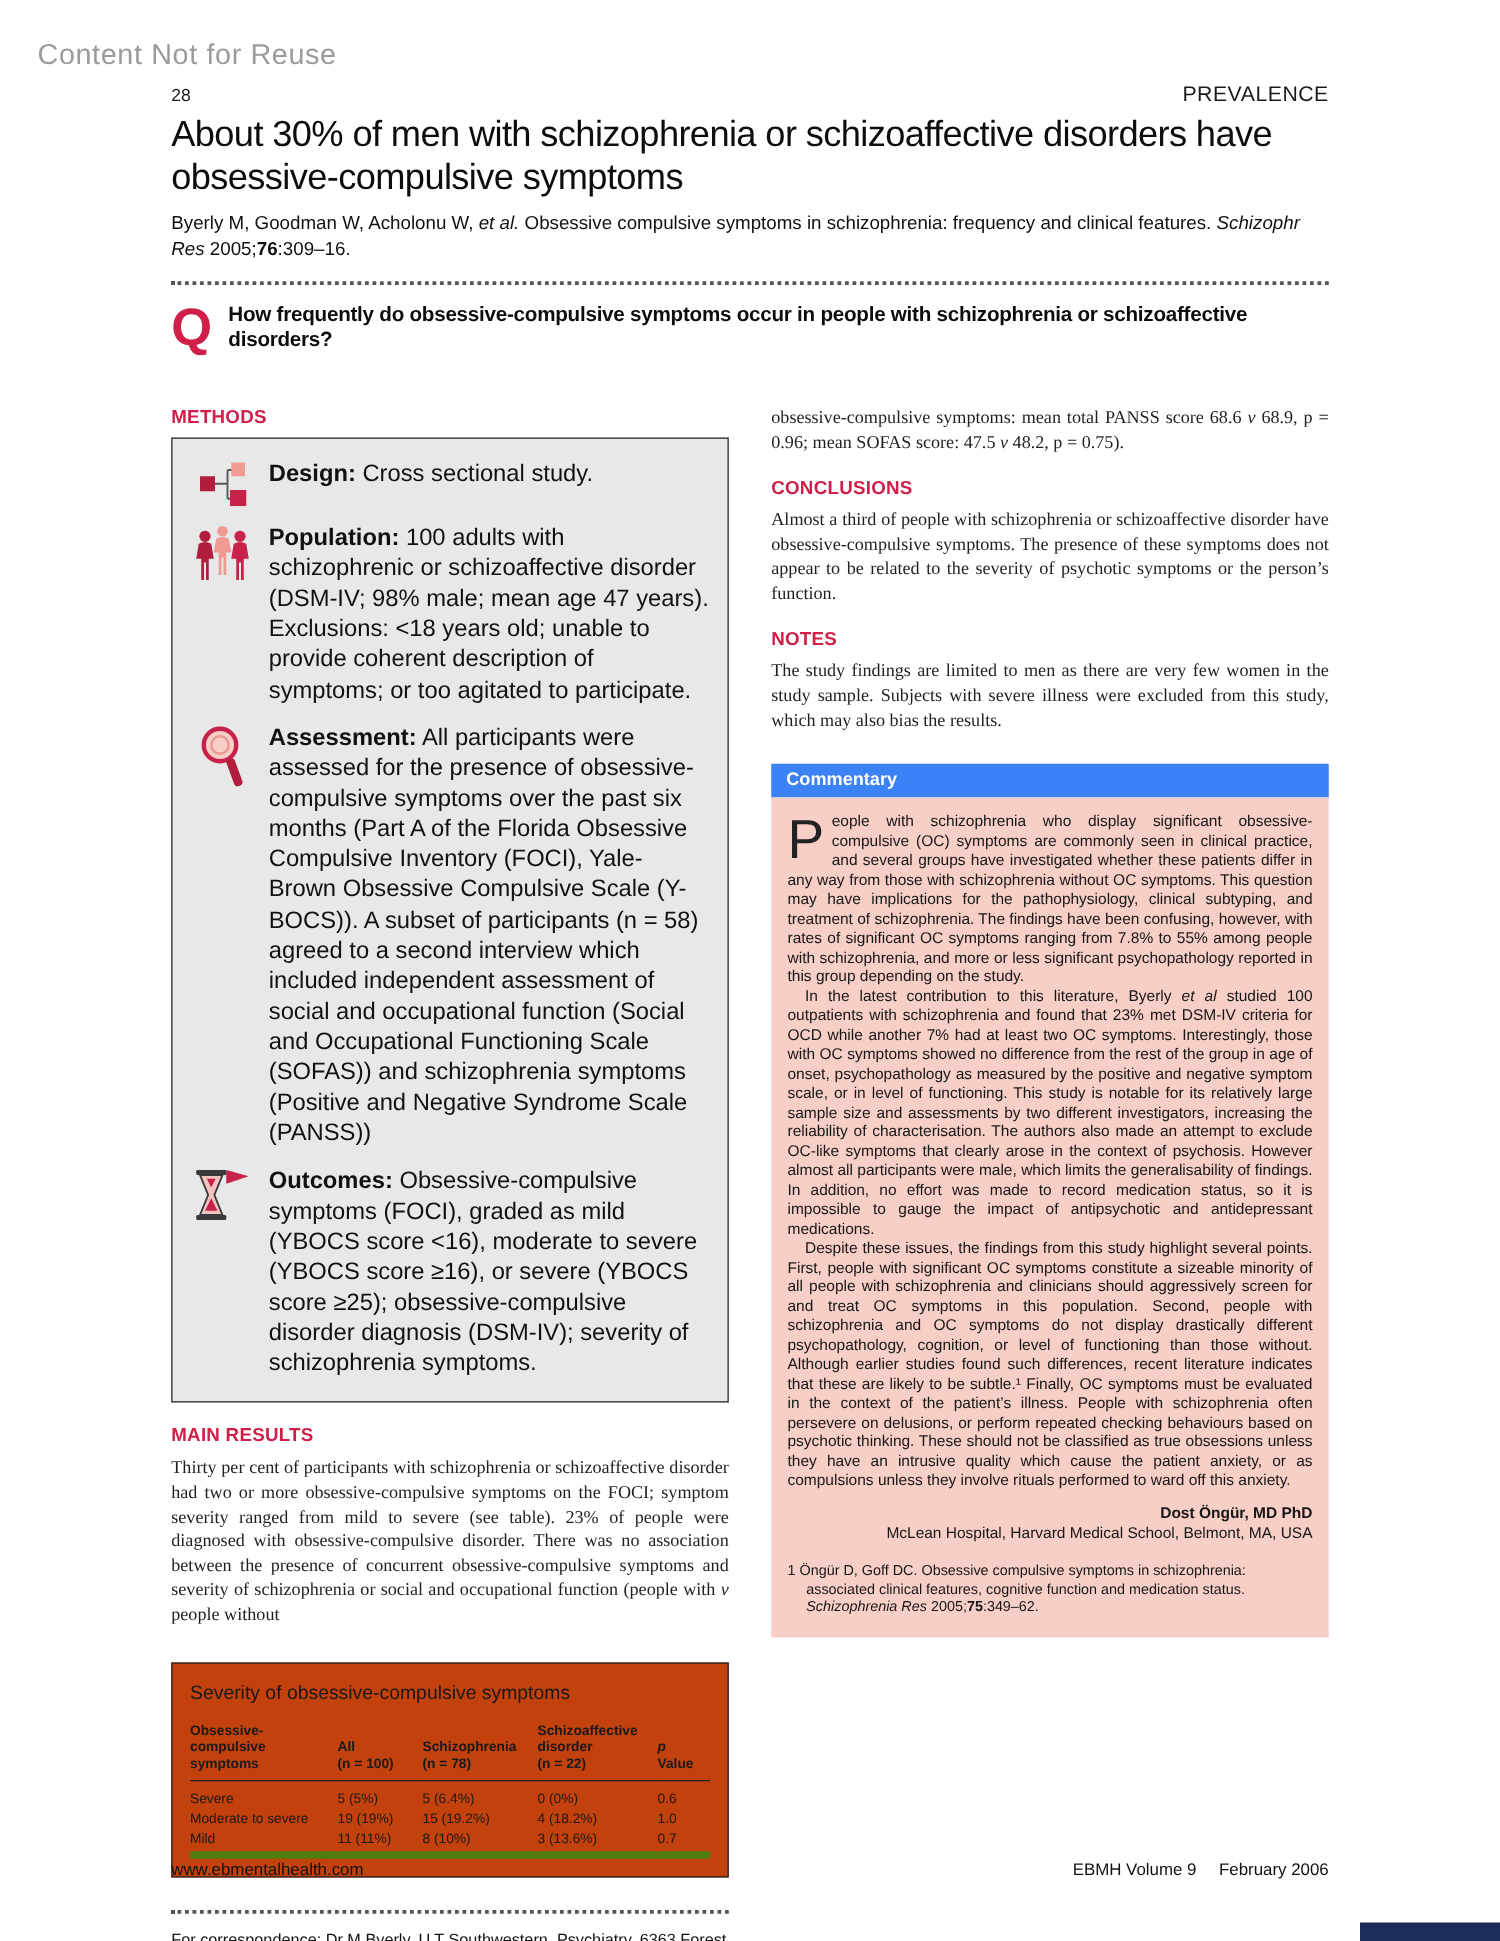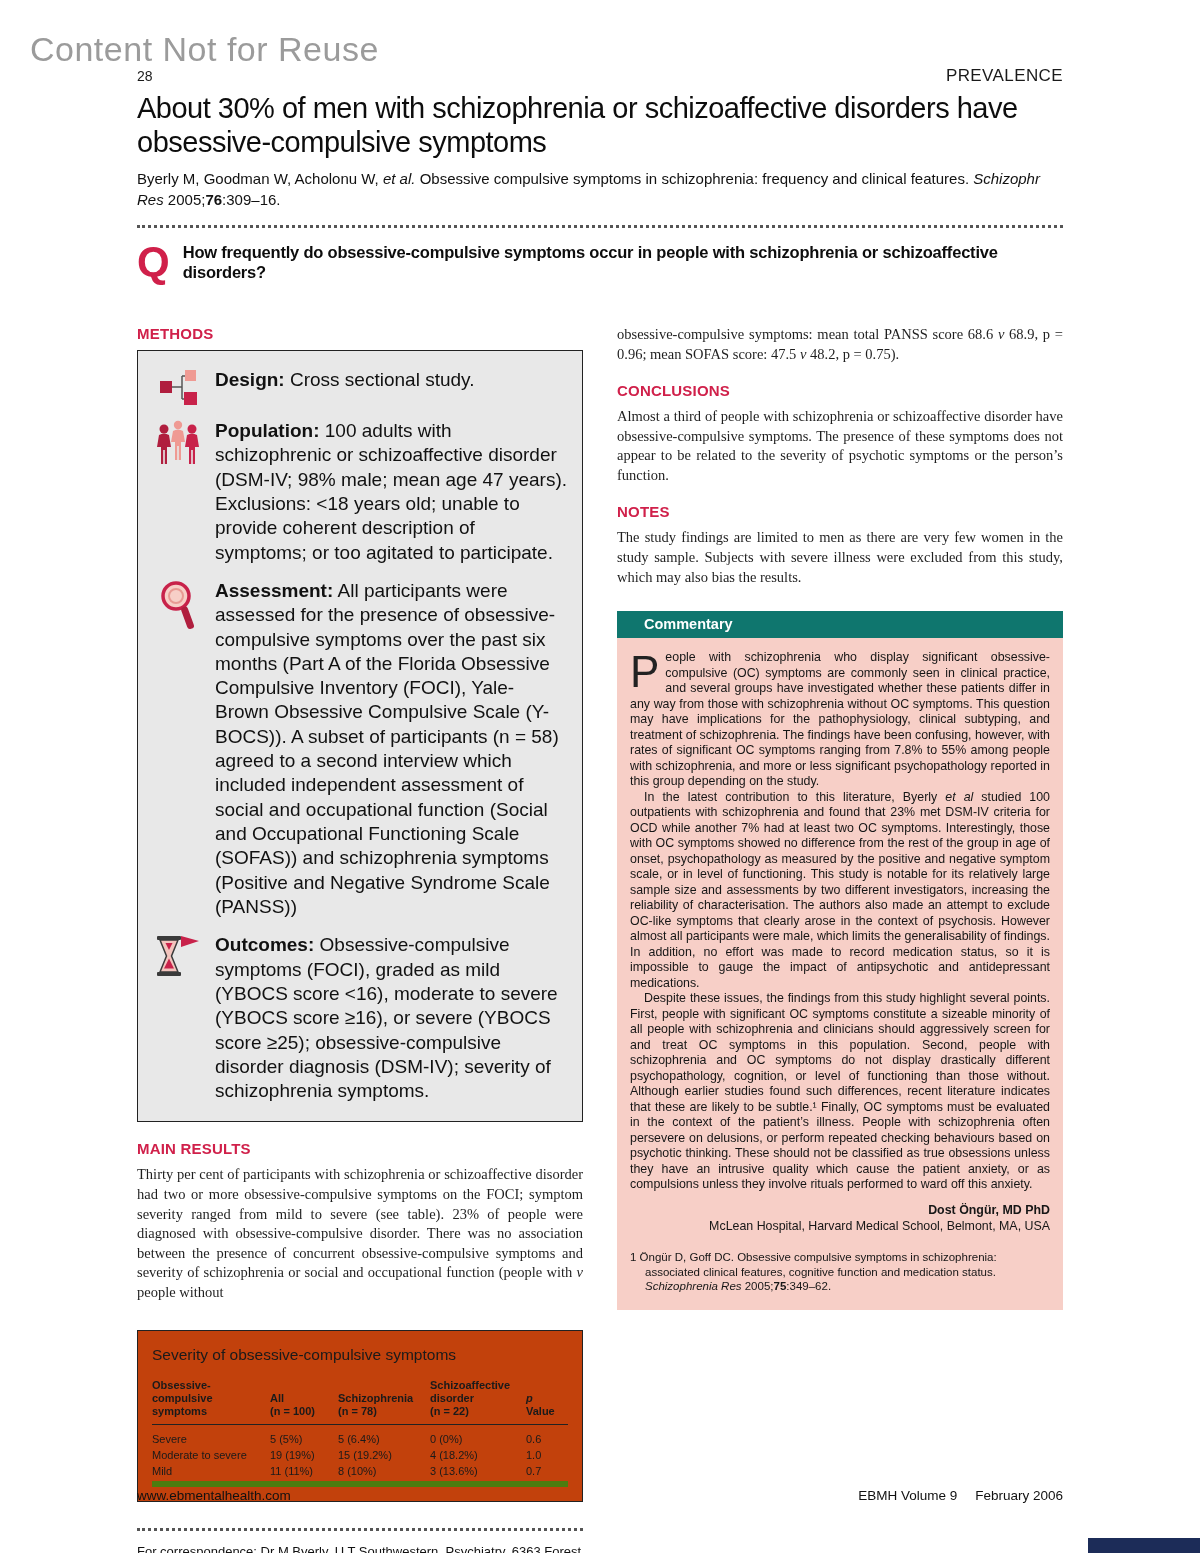--- a/index.html
+++ b/index.html
@@ -3,21 +3,21 @@
 <meta charset="utf-8">
 <style>
   * { margin:0; padding:0; box-sizing:border-box; }
   html,body { background:#ffffff; }
   body {
     width:1200px; height:1553px; position:relative; overflow:hidden;
     font-family:"Liberation Sans", sans-serif; color:#1a1a1a;
   }
   .watermark {
     position:absolute; left:30px; top:30px;
-    font-size:34px; color:#9b9b9b; letter-spacing:.5px;
+    font-size:23px; color:#9b9b9b; letter-spacing:.5px;
   }
   .content { position:absolute; left:137px; top:66px; width:926px; }
   .topbar { display:flex; justify-content:space-between; align-items:baseline; }
   .page-num { font-size:14px; }
   .section-label { font-size:17px; letter-spacing:.4px; }
   h1.title {
     margin-top:6px; font-size:29px; font-weight:400; line-height:1.16;
     letter-spacing:-0.5px; color:#0d0d0d;
   }
   .citation { font-size:15px; line-height:1.35; margin-top:10px; color:#111; }
@@ -57,21 +57,21 @@
   table.results td { padding:2px 4px 2px 0; }
   table.results tbody tr:first-child td { padding-top:8px; }
   table.results tbody tr:last-child td { padding-bottom:4px; }
   .hl { display:block; }
   th.c4 .hl:first-child { font-style:italic; }
 
   .dotted.col { margin-top:26px; }
   .corr, .fund { font-size:13px; line-height:1.33; margin-top:12px; color:#111; }
 
   .commentary { margin-top:24px; }
-  .commentary-head { background:#0f766e; color:#ffffff; font-weight:bold; font-size:14.5px; padding:5px 27px 6px; }
+  .commentary-head { background:#3b82f6; color:#ffffff; font-weight:bold; font-size:14.5px; padding:5px 12px 6px; }
   .commentary-body {
     background:#f7cfc7; padding:12px 13px 16px; font-size:12.4px; line-height:1.25;
     text-align:justify; color:#161616;
   }
   .dropcap { float:left; font-size:44px; line-height:.8; padding:4px 6px 0 0; color:#222; }
   .cpar { margin:0; }
   .cpar.ind { text-indent:14px; }
   .sig { text-align:right; font-weight:bold; margin-top:10px; }
   .aff { text-align:right; margin-top:1px; }
   .ref { margin-top:15px; font-size:11.5px; line-height:1.3; padding-left:15px; text-indent:-15px; text-align:left; }

